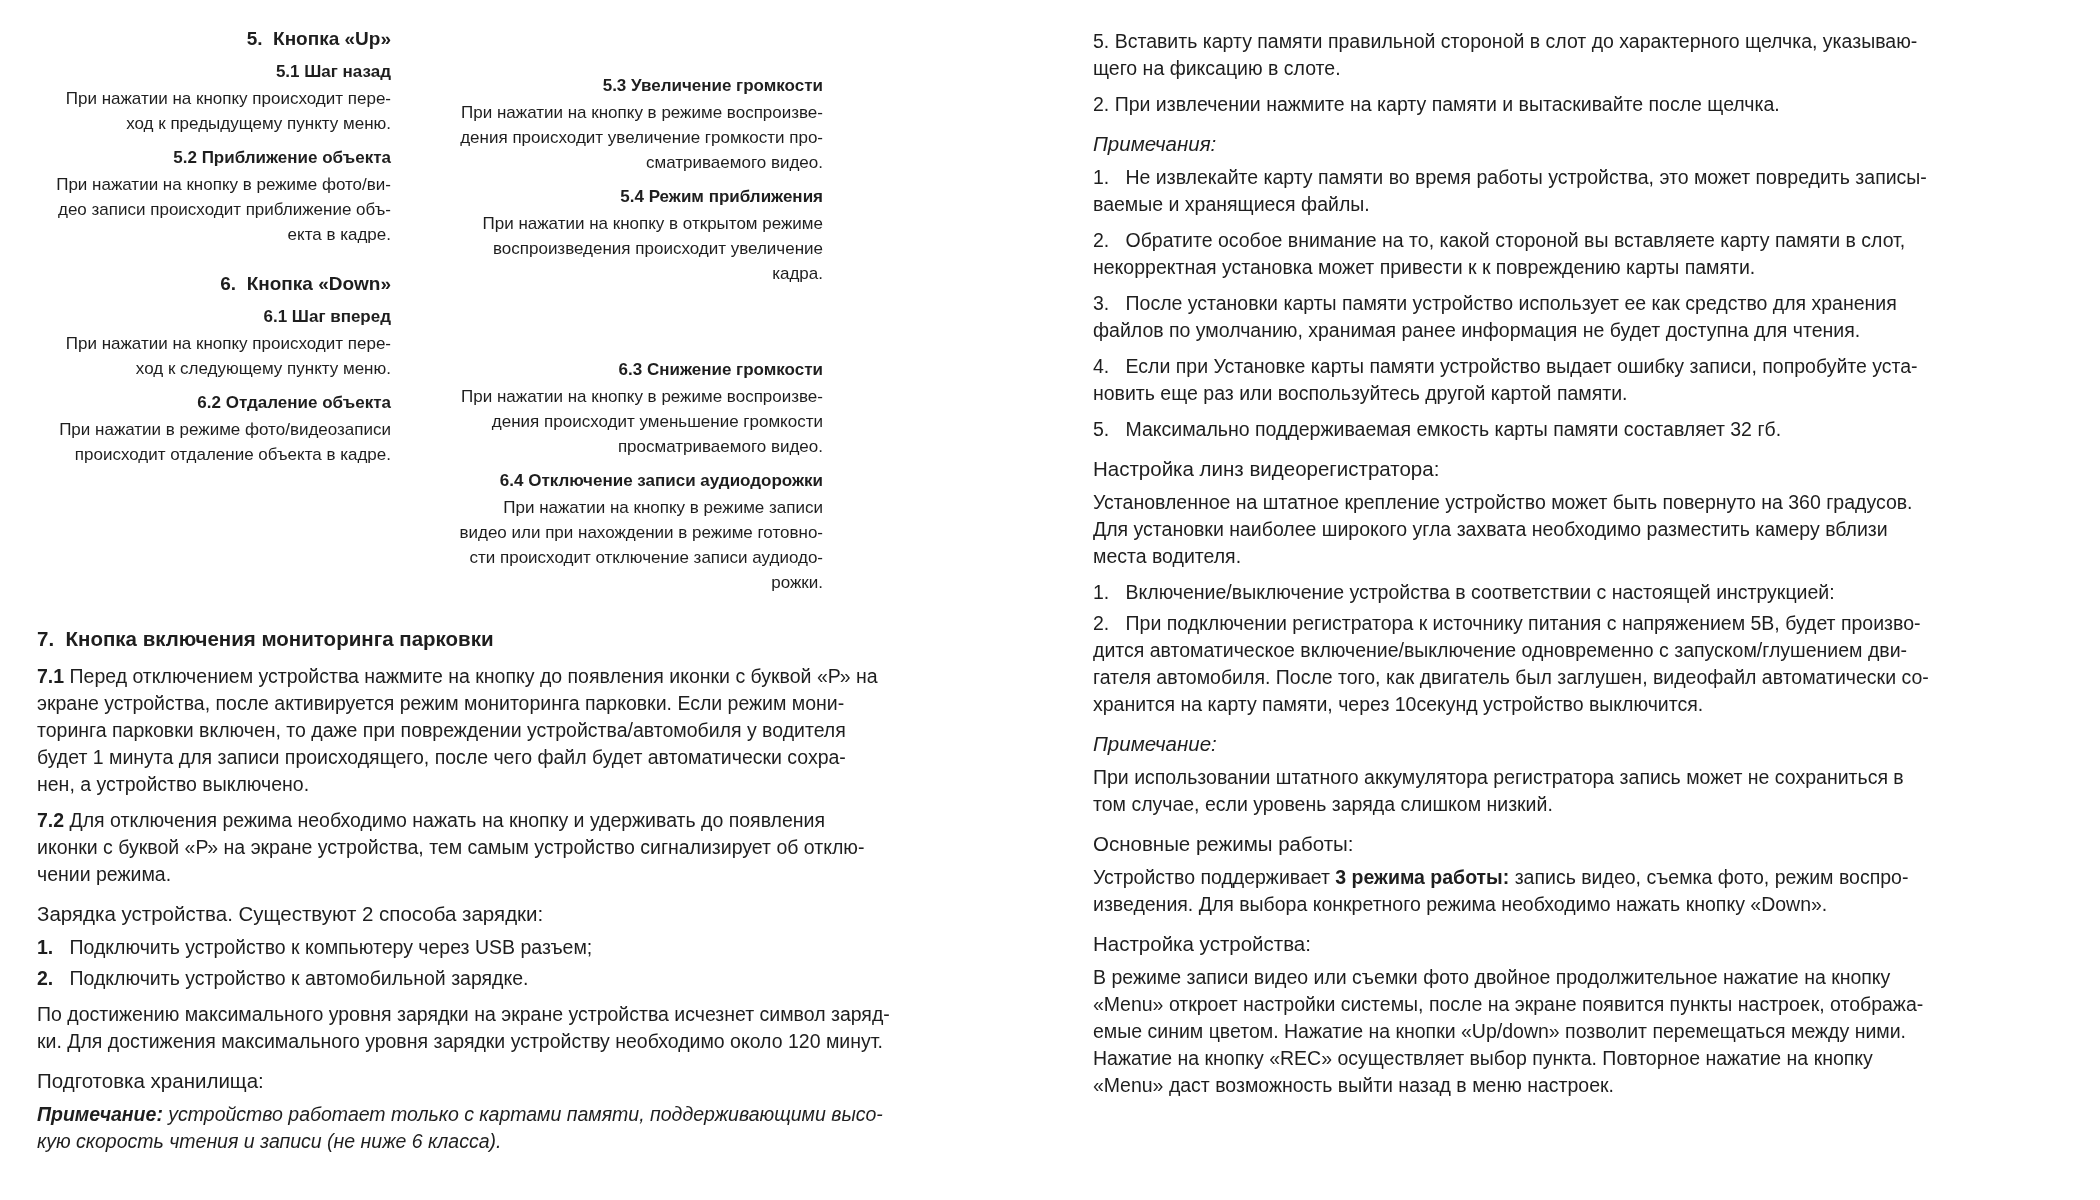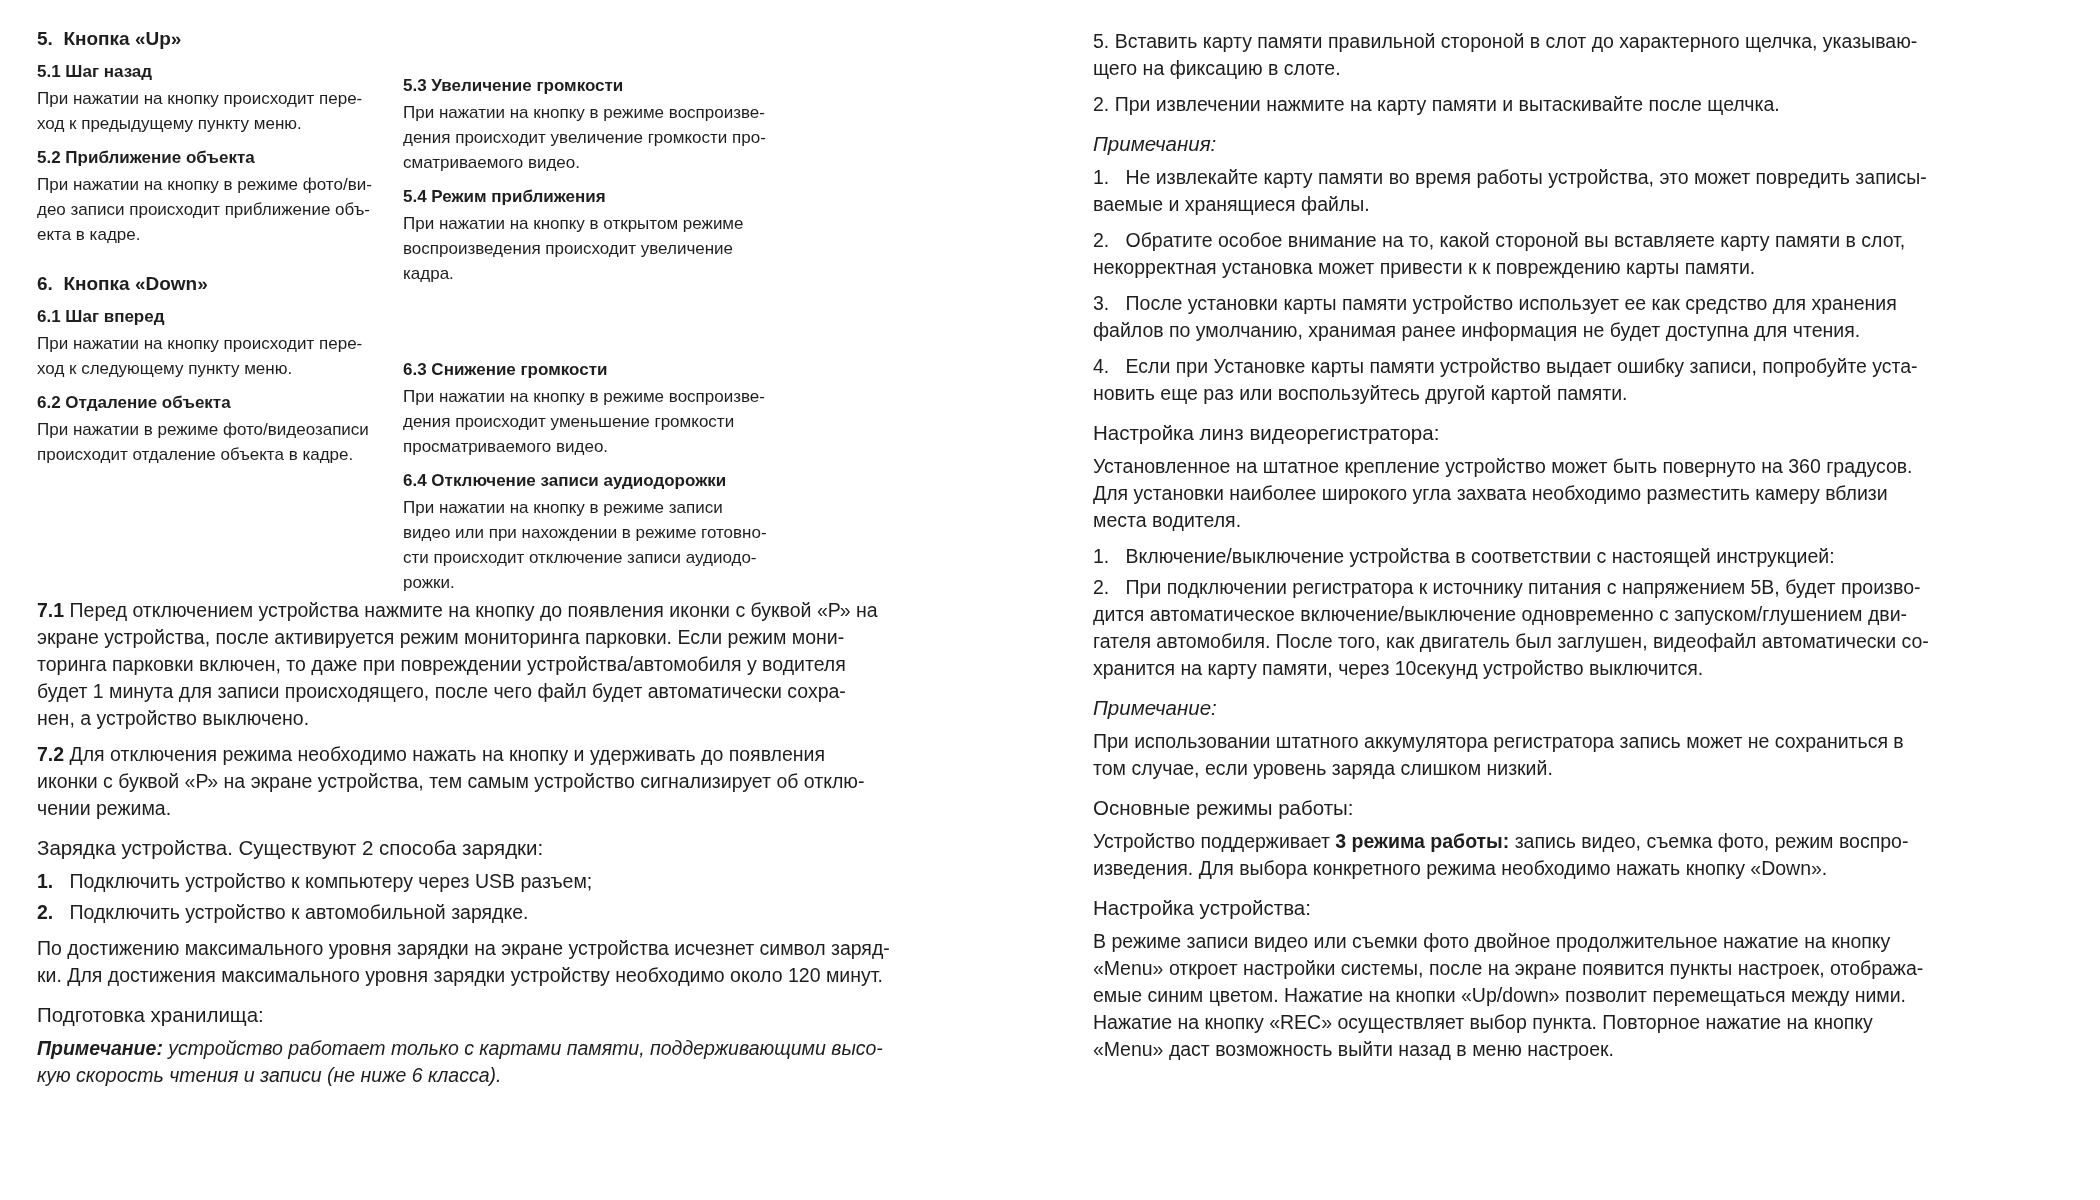--- a/index.html
+++ b/index.html
@@ -7,21 +7,21 @@
   body {
     background:#ffffff;
     color:#1e1e1e;
     font-family:"Liberation Sans","DejaVu Sans",sans-serif;
     overflow:hidden;
   }
   .spread { display:flex; align-items:flex-start; padding-top:28px; }
   .left-page  { margin-left:37px; width:1020px; flex:none; }
   .right-page { margin-left:36px; width:1007px; flex:none; }
 
-  .twocol { display:flex; gap:12px; }
+  .twocol { display:flex; gap:18px;text-align:right; }
   .c1 { width:354px; flex:none; }
   .c2 { width:414px; flex:none; padding-top:36px; }
 
   .sec   { font-size:19px;   font-weight:bold; margin:0 0 10px; }
   .sec.gap { margin-top:26px; }
   .sub   { font-size:17px;   font-weight:bold; margin:12px 0 4px; }
   .ps    { font-size:17px;   line-height:25px; margin:0 0 2px; white-space:pre-line; }
   .mtgap { margin-top:74px; }
 
   .sec7  { font-size:20.5px; font-weight:bold; margin:30px 0 12px; }
@@ -69,20 +69,21 @@
 дения происходит уменьшение громкости
 просматриваемого видео.</p>
         <h3 class="sub">6.4 Отключение записи аудиодорожки</h3>
         <p class="ps">При нажатии на кнопку в режиме записи
 видео или при нахождении в режиме готовно-
 сти происходит отключение записи аудиодо-
 рожки.</p>
       </div>
     </div>
 
+    <h2 class="sec7">7.&nbsp;&nbsp;Кнопка включения мониторинга парковки</h2>
     <p class="pb"><span class="b">7.1 </span><span>Перед отключением устройства нажмите на кнопку до появления иконки с буквой «Р» на
 экране устройства, после активируется режим мониторинга парковки. Если режим мони-
 торинга парковки включен, то даже при повреждении устройства/автомобиля у водителя
 будет 1 минута для записи происходящего, после чего файл будет автоматически сохра-
 нен, а устройство выключено.</span></p>
     <p class="pb"><span class="b">7.2 </span><span>Для отключения режима необходимо нажать на кнопку и удерживать до появления
 иконки с буквой «Р» на экране устройства, тем самым устройство сигнализирует об отклю-
 чении режима.</span></p>
 
     <h3 class="bh">Зарядка устройства. Существуют 2 способа зарядки:</h3>
@@ -103,20 +104,21 @@
 
     <h3 class="bh bi">Примечания:</h3>
     <p class="pb">1.&nbsp;&nbsp;&nbsp;Не извлекайте карту памяти во время работы устройства, это может повредить записы-
 ваемые и хранящиеся файлы.</p>
     <p class="pb">2.&nbsp;&nbsp;&nbsp;Обратите особое внимание на то, какой стороной вы вставляете карту памяти в слот,
 некорректная установка может привести к к повреждению карты памяти.</p>
     <p class="pb">3.&nbsp;&nbsp;&nbsp;После установки карты памяти устройство использует ее как средство для хранения
 файлов по умолчанию, хранимая ранее информация не будет доступна для чтения.</p>
     <p class="pb">4.&nbsp;&nbsp;&nbsp;Если при Установке карты памяти устройство выдает ошибку записи, попробуйте уста-
 новить еще раз или воспользуйтесь другой картой памяти.</p>
+    <p class="pb">5.&nbsp;&nbsp;&nbsp;Максимально поддерживаемая емкость карты памяти составляет 32 гб.</p>
 
     <h3 class="bh">Настройка линз видеорегистратора:</h3>
     <p class="pb">Установленное на штатное крепление устройство может быть повернуто на 360 градусов.
 Для установки наиболее широкого угла захвата необходимо разместить камеру вблизи
 места водителя.</p>
     <p class="pb" style="margin-bottom:4px">1.&nbsp;&nbsp;&nbsp;Включение/выключение устройства в соответствии с настоящей инструкцией:</p>
     <p class="pb">2.&nbsp;&nbsp;&nbsp;При подключении регистратора к источнику питания с напряжением 5В, будет произво-
 дится автоматическое включение/выключение одновременно с запуском/глушением дви-
 гателя автомобиля. После того, как двигатель был заглушен, видеофайл автоматически со-
 хранится на карту памяти, через 10секунд устройство выключится.</p>

